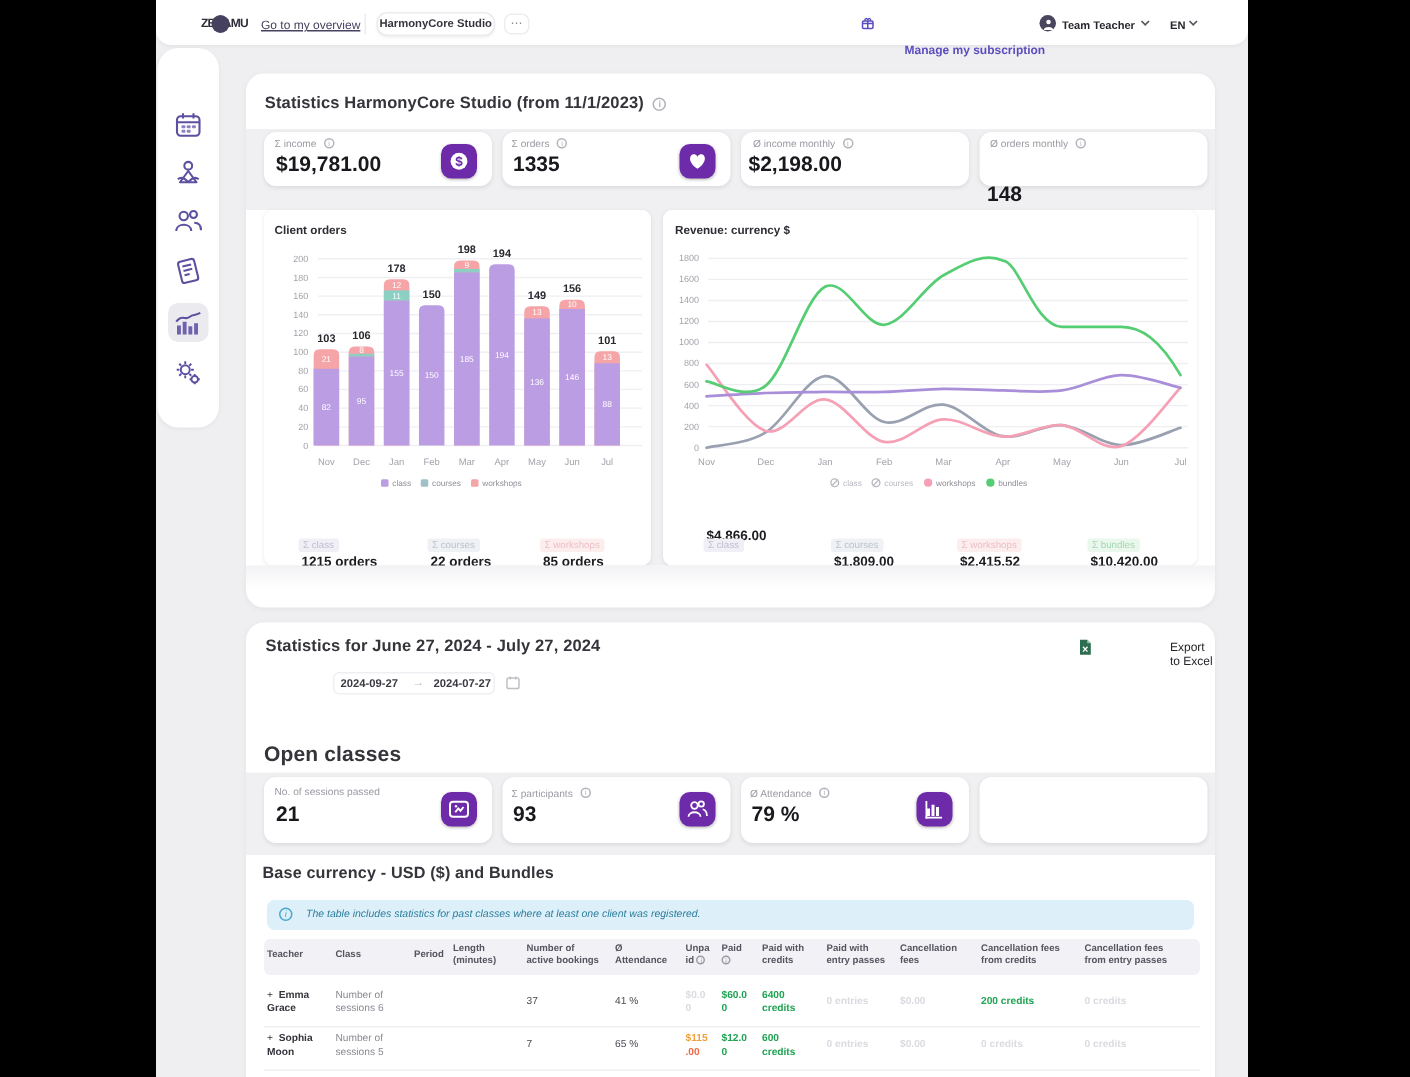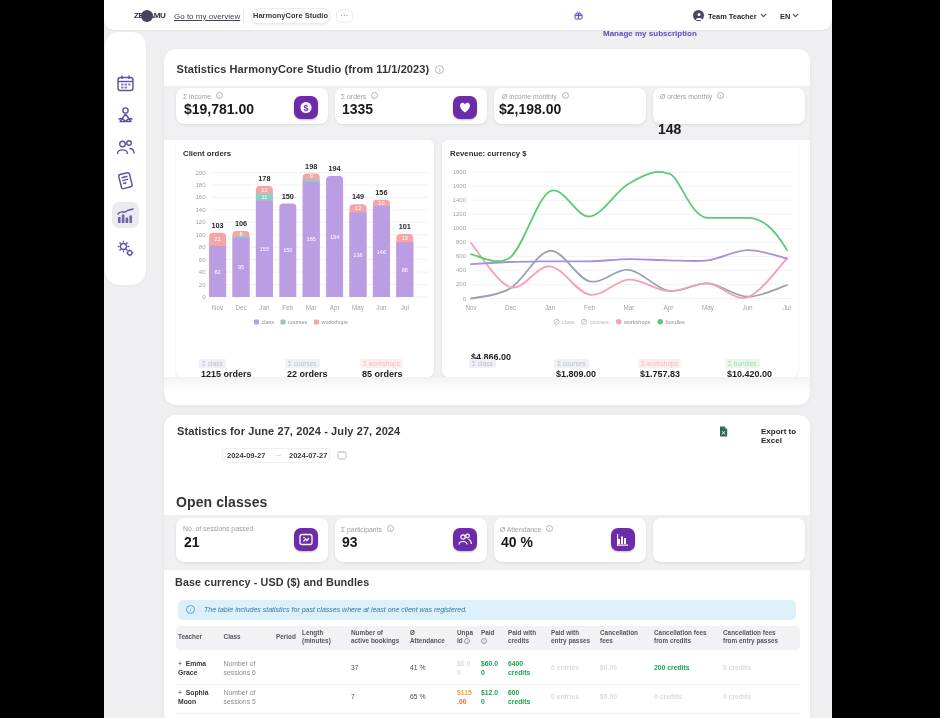--- a/index.html
+++ b/index.html
@@ -278,35 +278,35 @@
           <text x="147.5" y="184" font-size="5.5" fill="#b9b8c0">courses</text>
           <rect x="174.0" y="179" width="5.5" height="5.5" rx="2.7" fill="#f5a0b5"></rect>
           <text x="182.0" y="184" font-size="5.5" fill="#8f8e97">workshops</text>
           <rect x="215.5" y="179" width="5.5" height="5.5" rx="2.7" fill="#55cd72"></rect>
           <text x="223.5" y="184" font-size="5.5" fill="#8f8e97">bundles</text>
         </svg>
       <div class="tot" style="left:29px;top:190px;">$4,866.00</div>
       <div class="sub" style="left:27px;top:219px;background:#f1eff6;color:#c2bcd0;">Σ class</div>
       <div class="tot" style="left:114px;top:207px;">$1,809.00</div>
       <div class="sub" style="left:112px;top:219px;background:#eff1f5;color:#bcc3cd;">Σ courses</div>
-      <div class="tot" style="left:198px;top:207px;">$1,757.83</div>
+      <div class="tot" style="left:198px;top:207px;">$2,415.52</div>
       <div class="sub" style="left:196px;top:219px;background:#fdeeee;color:#edbec3;">Σ workshops</div>
       <div class="tot" style="left:285px;top:207px;">$10,420.00</div>
       <div class="sub" style="left:283px;top:219px;background:#e9f7ec;color:#a5d8b2;">Σ bundles</div>
     </div>
     <div class="abs" style="left:0;top:328px;width:646px;height:16px;background:linear-gradient(#f3f2f5,rgba(243,242,245,0));"></div>
   </div>
   <div id="panel2" class="panel">
     <div class="ptitle" style="left:13px;top:10px;font-size:11px;">Statistics for June 27, 2024 - July 27, 2024</div>
     <svg class="abs" style="left:555px;top:11px;" width="9" height="11" viewBox="0 0 9 11">
         <path d="M1 0.5 L5.8 0.5 L8.2 2.9 L8.2 10.5 L1 10.5 Z" fill="#2e6e50"></path>
         <path d="M5.8 0.5 L5.8 2.9 L8.2 2.9" fill="#9fc3b1"></path>
         <path d="M3 5.2 L6 8.4 M6 5.2 L3 8.4" stroke="#fff" stroke-width="0.9"></path>
       </svg>
-    <div class="abs" style="left:567px;top:12px;font-size:8px;font-weight:bold;color:#26252b;padding-left:30px;">Export to Excel</div>
+    <div class="abs" style="left:586px;top:12px;font-size:8px;font-weight:normal;color:#26252b;padding-left:30px;">Export to Excel</div>
     <div class="abs" style="left:58px;top:33px;width:108px;height:15px;border:1px solid #efeef2;border-radius:4px;background:#fff;"></div>
     <div class="abs" style="left:63px;top:36px;font-size:7.5px;font-weight:bold;color:#3b3a42;">2024-09-27</div>
     <div class="abs" style="left:111px;top:35px;font-size:7.5px;color:#c0bfc7;">→</div>
     <div class="abs" style="left:125px;top:36px;font-size:7.5px;font-weight:bold;color:#3b3a42;">2024-07-27</div>
     <svg class="abs" style="left:173px;top:35px;" width="10" height="10" viewBox="0 0 10 10">
         <g fill="none" stroke="#c0bfc7" stroke-width="1">
           <rect x="1" y="2" width="8" height="7" rx="1.2"></rect>
           <line x1="3.2" y1="1" x2="3.2" y2="3"></line>
           <line x1="6.8" y1="1" x2="6.8" y2="3"></line>
         </g>
@@ -330,21 +330,21 @@
     <div class="sval" style="left:178px;top:119px;">93</div>
     <div class="pbadge" style="left:289px;top:113px;"><svg width="24" height="23" viewBox="0 0 24 23">
           <g fill="none" stroke="#fff" stroke-width="1.2">
             <circle cx="10" cy="9" r="2.2"></circle>
             <path d="M6 16.5 C6 12.5 14 12.5 14 16.5"></path>
             <circle cx="14.5" cy="8" r="1.8"></circle>
             <path d="M15.5 11.5 C17.5 12 18.3 13.8 18.3 16"></path>
           </g>
         </svg></div>
     <div class="slabel" style="left:336px;top:110px;">Ø Attendance <span class="inf">i</span></div>
-    <div class="sval" style="left:337px;top:119px;">40 %</div>
+    <div class="sval" style="left:337px;top:119px;">79 %</div>
     <div class="pbadge" style="left:447px;top:113px;"><svg width="24" height="23" viewBox="0 0 24 23">
           <g fill="#fff">
             <rect x="7" y="11" width="2" height="5"></rect>
             <rect x="10" y="8.5" width="2" height="7.5"></rect>
             <rect x="13" y="10" width="2" height="6"></rect>
             <rect x="6" y="16.5" width="11" height="1.2"></rect>
             <rect x="6" y="6" width="1.2" height="11.7"></rect>
           </g>
         </svg></div>
     <div class="ptitle" style="left:11px;top:161px;font-size:10.8px;">Base currency - USD ($) and Bundles</div>

